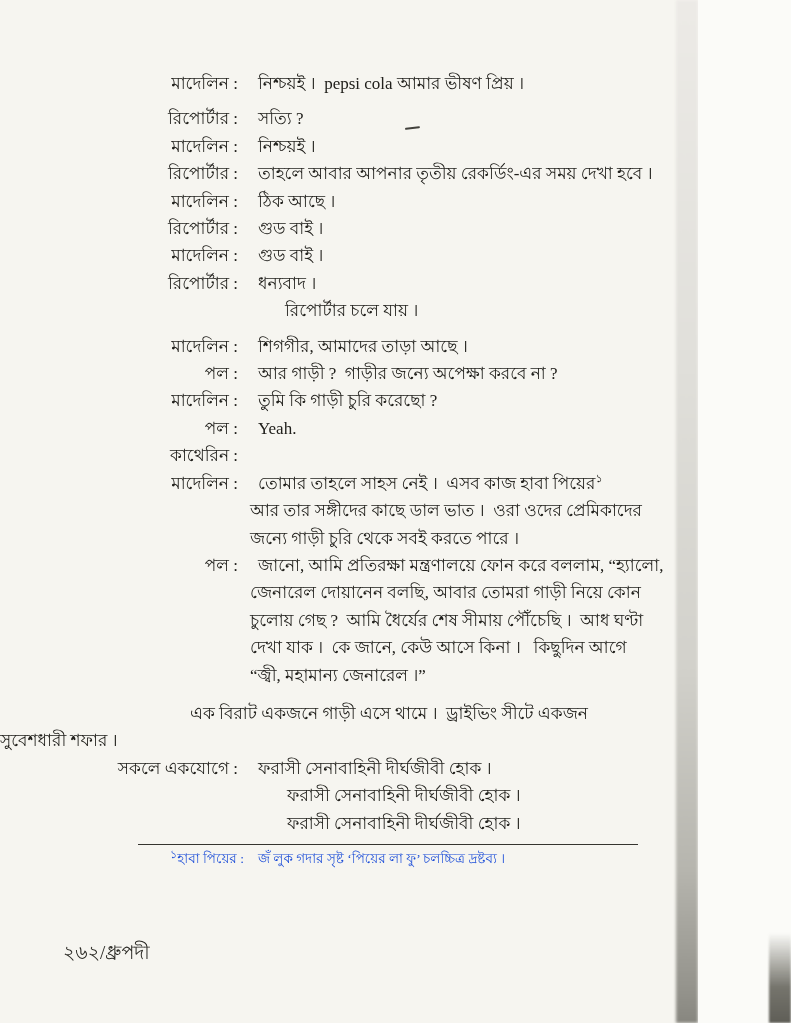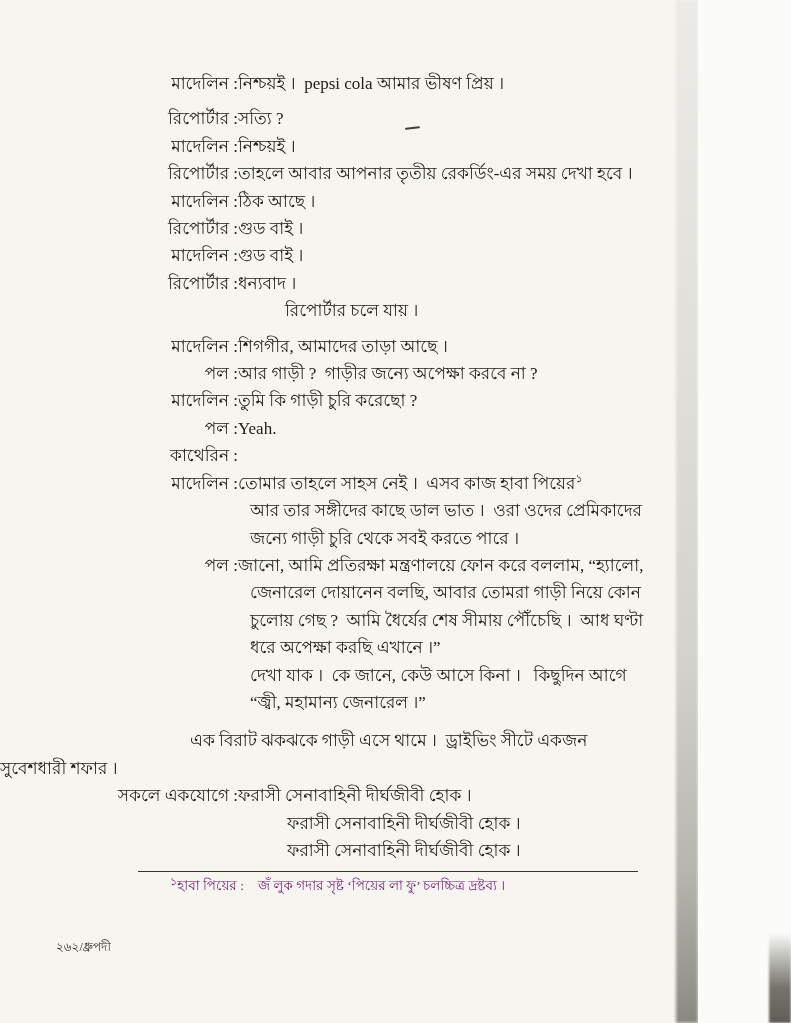--- a/index.html
+++ b/index.html
@@ -31,36 +31,36 @@
   .scan-artifact{
     position:absolute;left:405px;top:127px;width:15px;height:2px;
     background:#42413c;transform:rotate(-7deg);border-radius:1px;
   }
   .content{
     position:absolute;top:70px;left:0;width:676px;
     color:#21201c;font-size:17px;
   }
   .row{display:flex;align-items:baseline;line-height:27.4px;min-height:27.4px;}
   .spk{width:238px;text-align:right;white-space:pre;flex:0 0 auto;}
-  .txt{margin-left:0;white-space:pre;flex:0 0 auto;}
+  .txt{margin-left:20px;white-space:pre;flex:0 0 auto;}
   .cont{line-height:27.4px;min-height:27.4px;white-space:pre;}
   .spacer-sm{height:8px;}
   .spacer-md{height:11px;}
   sup{font-size:11px;line-height:0;}
   .footnote-rule{
     margin:7px 0 3px 138px;width:500px;height:0;
     border-top:1.6px solid #35342f;
   }
   .footnote{
-    margin-left:170px;font-size:13.5px;line-height:22px;color:#701a75;white-space:pre;
+    margin-left:170px;font-size:13.5px;line-height:22px;color:#1d4ed8;white-space:pre;
   }
   .fn-label{margin-right:14px;}
   .page-footer{
-    position:absolute;left:56px;top:938px;
-    font-size:12px;color:#2a2924;
+    position:absolute;left:63px;top:938px;
+    font-size:19px;color:#2a2924;
   }
 </style>
 </head>
 <body>
 
 <div class="page">
 
   <div class="content">
 
     <div class="row">
@@ -127,26 +127,25 @@
     </div>
     <div class="cont" style="margin-left:250px">আর তার সঙ্গীদের কাছে ডাল ভাত ।  ওরা ওদের প্রেমিকাদের</div>
     <div class="cont" style="margin-left:250px">জন্যে গাড়ী চুরি থেকে সবই করতে পারে ।</div>
 
     <div class="row">
       <span class="spk">পল :</span>
       <span class="txt">জানো, আমি প্রতিরক্ষা মন্ত্রণালয়ে ফোন করে বললাম, “হ্যালো,</span>
     </div>
     <div class="cont" style="margin-left:250px">জেনারেল দোয়ানেন বলছি, আবার তোমরা গাড়ী নিয়ে কোন</div>
     <div class="cont" style="margin-left:250px">চুলোয় গেছ ?  আমি ধৈর্যের শেষ সীমায় পৌঁচেছি ।  আধ ঘণ্টা</div>
-    <div class="cont" style="margin-left:250px">ধরে অপেক্ষা করছি এখানে ।”</div>
     <div class="cont" style="margin-left:250px">দেখা যাক ।  কে জানে, কেউ আসে কিনা ।   কিছুদিন আগে</div>
     <div class="cont" style="margin-left:250px">“জ্বী, মহামান্য জেনারেল ।”</div>
     <div class="spacer-md"></div>
 
-    <div class="cont" style="margin-left:190px">এক বিরাট ঝকঝকে গাড়ী এসে থামে ।  ড্রাইভিং সীটে একজন</div>
+    <div class="cont" style="margin-left:190px">এক বিরাট একজনে গাড়ী এসে থামে ।  ড্রাইভিং সীটে একজন</div>
     <div class="cont" style="">সুবেশধারী শফার ।</div>
 
     <div class="row">
       <span class="spk">সকলে একযোগে :</span>
       <span class="txt">ফরাসী সেনাবাহিনী দীর্ঘজীবী হোক ।</span>
     </div>
     <div class="cont" style="margin-left:287px">ফরাসী সেনাবাহিনী দীর্ঘজীবী হোক ।</div>
     <div class="cont" style="margin-left:287px">ফরাসী সেনাবাহিনী দীর্ঘজীবী হোক ।</div>
 
     <div class="footnote-rule"></div>

